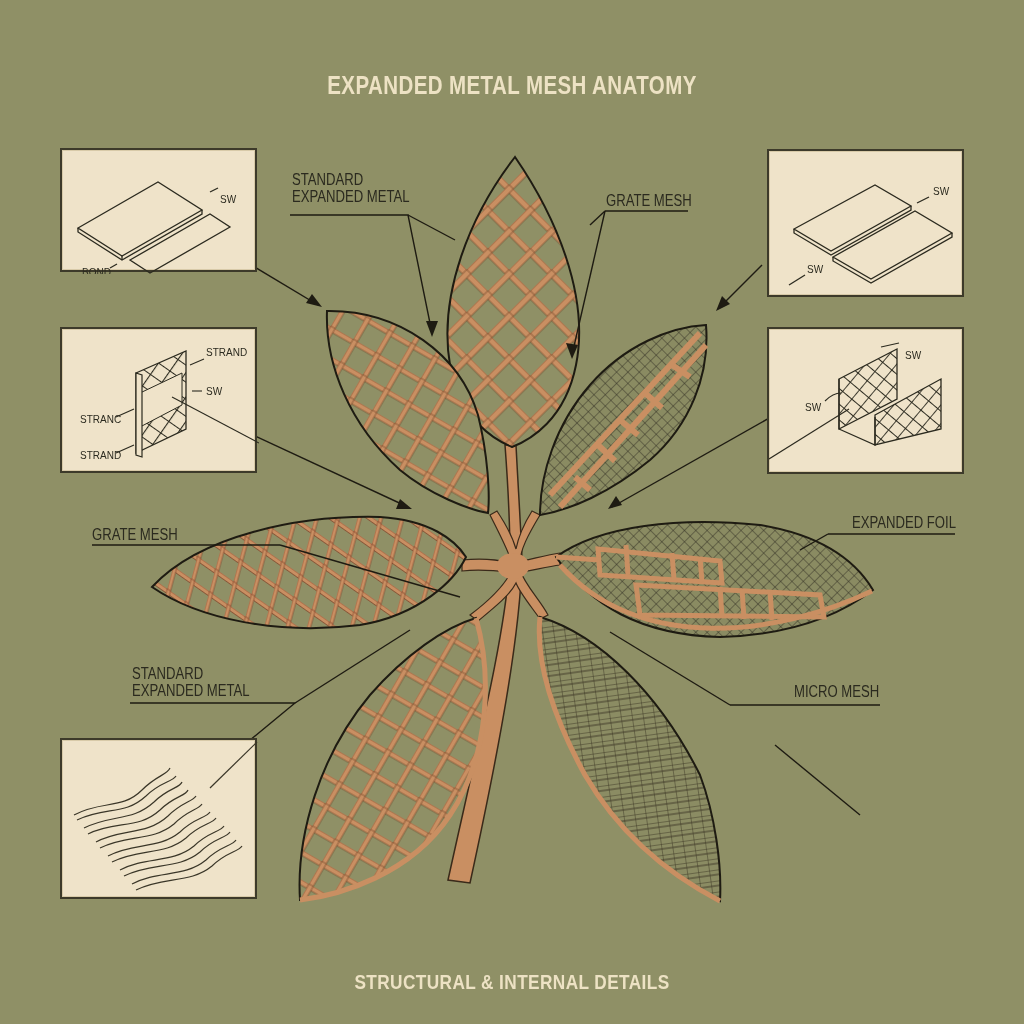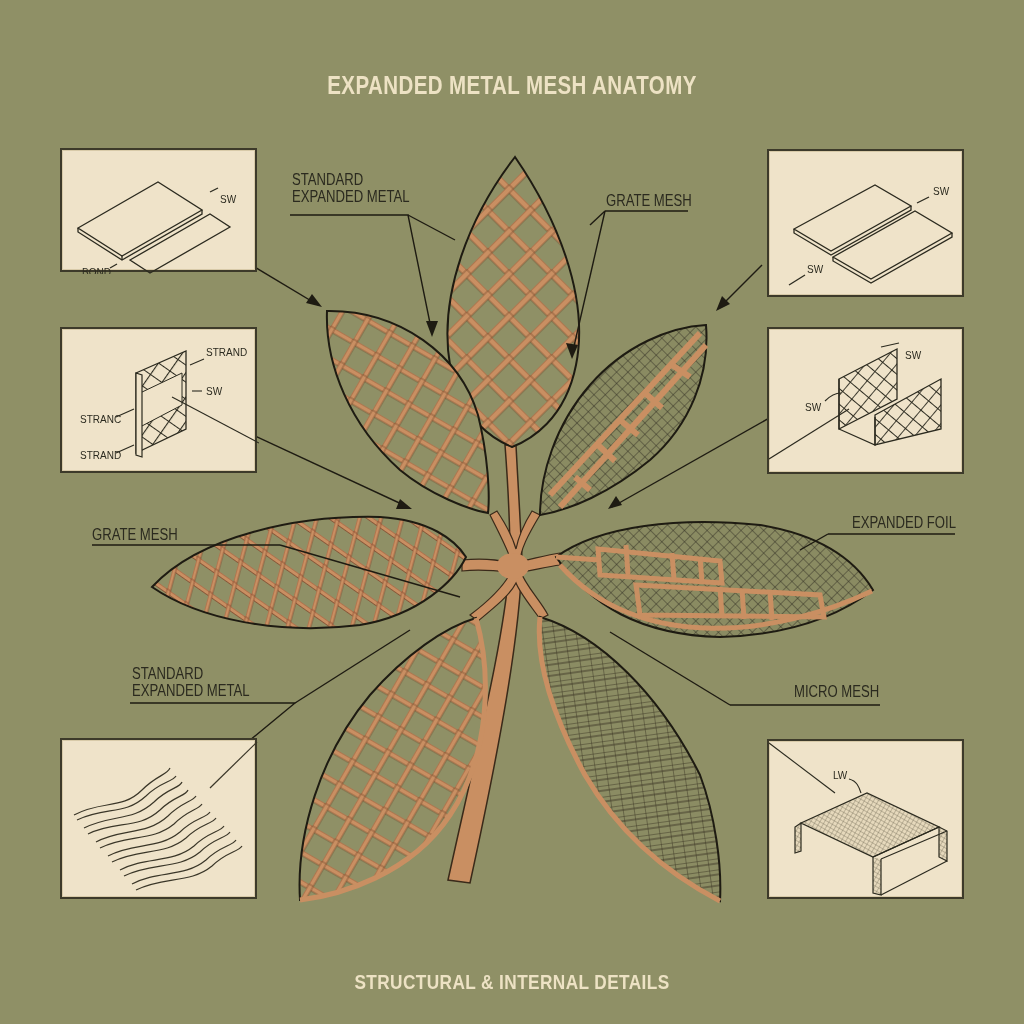--- a/index.html
+++ b/index.html
@@ -237,36 +237,15 @@
       <g stroke="#2b2a1f" stroke-width="1.1" fill="none">
         <path d="M112 18 L130 14"></path>
         <path d="M56 72 C62 66, 66 64, 72 64"></path>
         <path d="M80 80 L0 130"></path>
       </g>
       <text class="ptext" x="136" y="30">SW</text>
       <text class="ptext" x="36" y="82">SW</text>
     </svg>
   </div>
 
-  <div class="panel" style="left:767px;top:724px;width:197px;height:160px">
-    <svg width="197" height="160">
-      <defs>
-        <pattern id="pmicro" width="4" height="4" patternUnits="userSpaceOnUse" patternTransform="rotate(30)">
-          <rect width="4" height="4" fill="#e6d9bc"></rect>
-          <path d="M0 0 H4 M0 0 V4" stroke="#6a6350" stroke-width="0.7"></path>
-        </pattern>
-      </defs>
-      <path d="M32 82 L98 52 L170 86 L104 116 Z" fill="url(#pmicro)" stroke="#2b2a1f" stroke-width="1.3"></path>
-      <path d="M104 116 L104 152 L112 154 L112 118" fill="url(#pmicro)" stroke="#2b2a1f" stroke-width="1.2"></path>
-      <path d="M170 86 L178 90 L178 120 L170 116 Z" fill="url(#pmicro)" stroke="#2b2a1f" stroke-width="1.2"></path>
-      <path d="M104 116 L170 86 M112 118 L178 90" stroke="#2b2a1f" stroke-width="1.2" fill="none"></path>
-      <path d="M32 82 L26 86 L26 112 L32 110 Z" fill="url(#pmicro)" stroke="#2b2a1f" stroke-width="1.2"></path>
-      <path d="M112 154 L178 120" stroke="#2b2a1f" stroke-width="1.2"></path>
-      <g stroke="#2b2a1f" stroke-width="1.1" fill="none">
-        <path d="M80 38 C88 40, 90 46, 92 52"></path>
-        <path d="M0 2 L66 52"></path>
-      </g>
-      <text class="ptext" x="64" y="38">LW</text>
-    </svg>
-  </div>
 
   <div class="title bottom">STRUCTURAL &amp; INTERNAL DETAILS</div>
 </div>
 
 </body></html>

